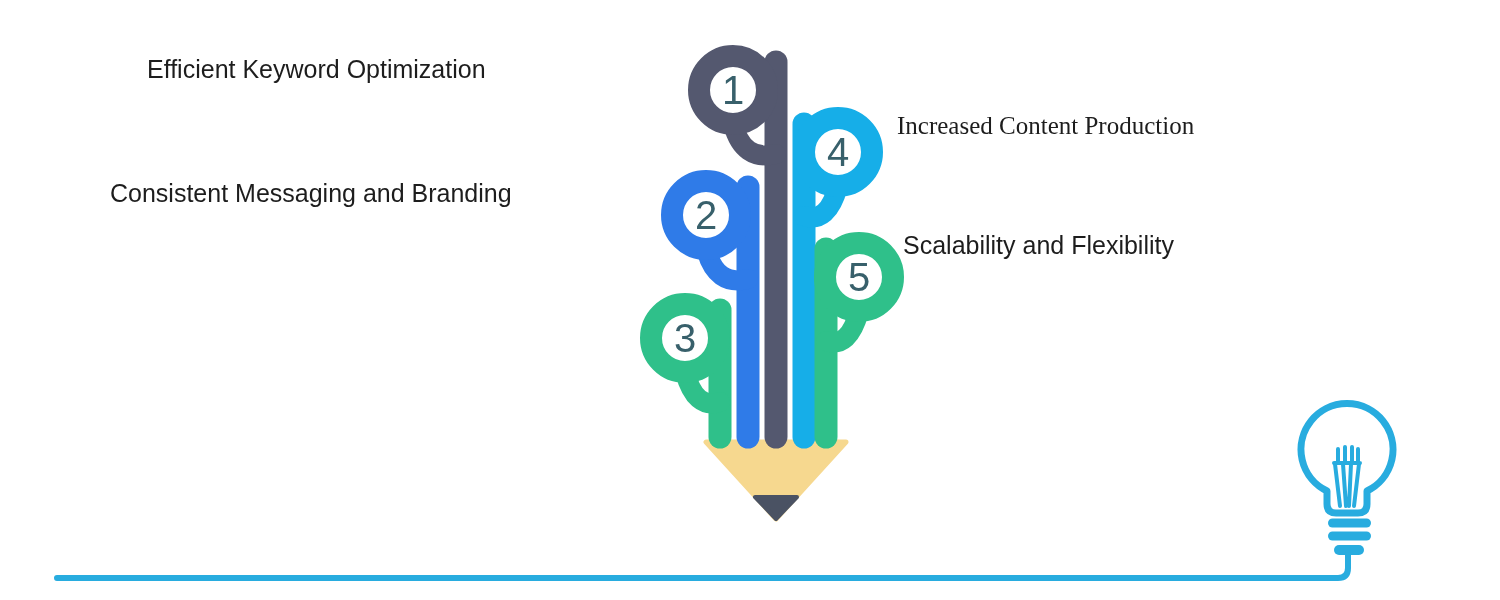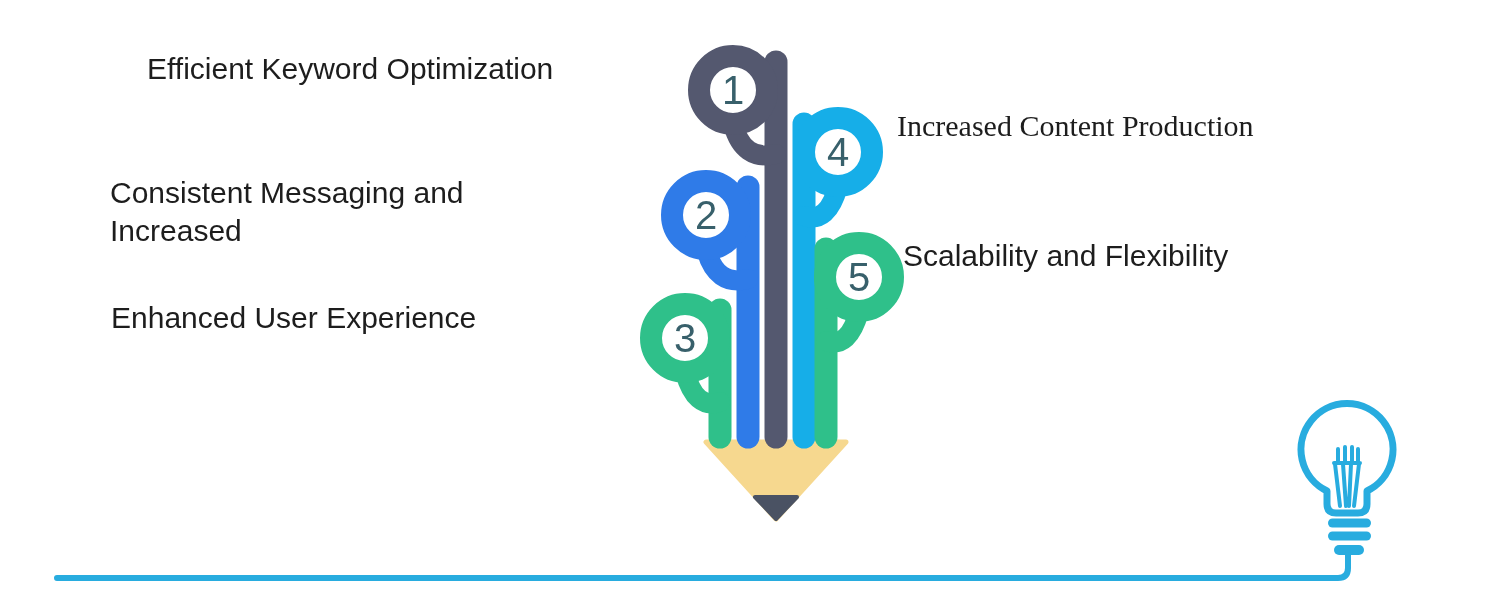--- a/index.html
+++ b/index.html
@@ -5,21 +5,21 @@
   html,body{margin:0;padding:0;background:#fff;}
   .canvas{
     position:relative;
     width:1500px;height:600px;
     background:#ffffff;
     overflow:hidden;
     font-family:"Liberation Sans", sans-serif;
   }
   .label{
     position:absolute;
-    font-size:30px;
+    font-size:25px;
     line-height:38px;
     color:#1d1d1d;
     white-space:nowrap;
   }
   .label.wrap{white-space:normal;}
   .pencil-svg{position:absolute;left:0;top:0;}
   .bar{stroke-width:23;stroke-linecap:round;}
   .tail{stroke-width:20;stroke-linecap:round;fill:none;}
   .ring{stroke-width:22;fill:#ffffff;}
   .num{
@@ -32,25 +32,24 @@
   .bulb-glass{fill:none;stroke-width:7;stroke-linejoin:round;}
   .bulb-filament{fill:none;stroke-width:4;stroke-linecap:round;}
   .wire{fill:none;stroke-width:6;stroke-linecap:round;}
 </style>
 </head>
 <body>
 
 <div class="canvas">
 
   <div class="label" style="left:147px;top:50px;">Efficient Keyword Optimization</div>
-  <div class="label wrap" style="left:110px;top:174px;width:430px;">Consistent Messaging and Increased</div>
-  <div class="label" style="left:111px;top:299px;">Enhanced User Experience</div>
+  <div class="label wrap" style="left:110px;top:174px;width:430px;">Consistent Messaging and Branding</div>
 
   <div class="label" style="left:897px;top:107px;font-family:Liberation Serif, serif;">Increased Content Production</div>
-  <div class="label" style="left:903px;top:237px;">Scalability and Flexibility</div>
+  <div class="label" style="left:903px;top:226px;">Scalability and Flexibility</div>
 
   <svg class="pencil-svg" width="1500" height="600" viewBox="0 0 1500 600">
 
     <polygon points="706,442 846,442 776,519" class="tip-wood" fill="#F6D88F" stroke="#F6D88F"></polygon>
     <polygon points="755,497 797,497 776,519" class="tip-graphite" fill="#4A5263" stroke="#4A5263"></polygon>
 
     <g>
       <line x1="776" y1="62" x2="776" y2="437" class="bar" stroke="#54586F"></line>
       <path d="M 733 124 Q 743 162 776 154" class="tail" stroke="#54586F"></path>
       <circle cx="733" cy="90" r="34" class="ring" stroke="#54586F"></circle>

